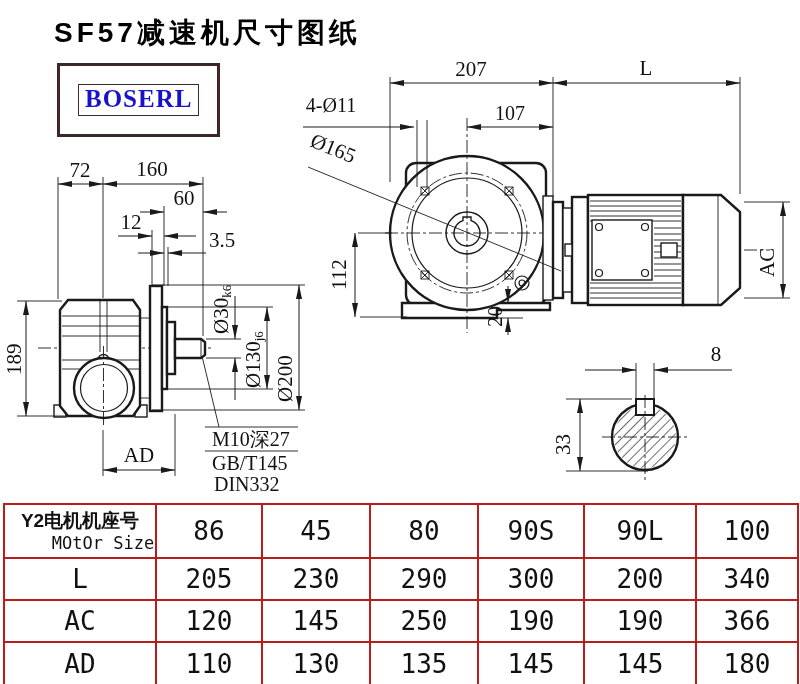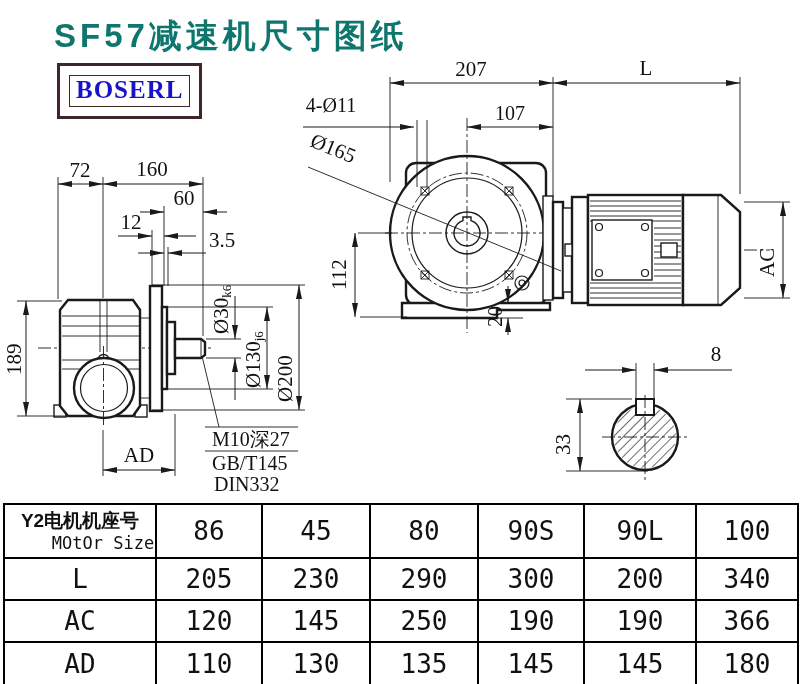--- a/index.html
+++ b/index.html
@@ -1,37 +1,37 @@
 <!DOCTYPE html>
 <html><head>
 <meta charset="utf-8">
 <style>
   html,body{margin:0;padding:0;background:#fff;}
   .sheet{position:relative;width:800px;height:684px;background:#fff;overflow:hidden;
          font-family:"Liberation Sans",sans-serif;}
-  .title{position:absolute;left:54px;top:14px;font-size:33px;font-weight:700;
-         letter-spacing:4px;color:#0f766e;font-family:"Liberation Sans",sans-serif;}
+  .title{position:absolute;left:54px;top:14px;font-size:28px;font-weight:700;
+         letter-spacing:4px;color:#000000;font-family:"Liberation Sans",sans-serif;}
   .logo{position:absolute;left:57px;top:63px;border:3px solid #3f2727;background:#fff;}
-  .logo-inner{border:1px solid #3f2727;margin:9px;padding:0 6px 2px 6px;}
+  .logo-inner{border:1px solid #3f2727;margin:18px;padding:0 6px 2px 6px;}
   .logo-inner span{color:#1812c8;font-size:25px;font-weight:700;
          font-family:"Liberation Serif",serif;letter-spacing:1px;}
   svg{position:absolute;left:0;top:0;}
   .ln{stroke:#1a1a1a;stroke-width:1.2;fill:none;}
   .boldw{stroke:#1a1a1a;stroke-width:2.4;fill:#fff;}
   .thinw{stroke:#1a1a1a;stroke-width:1.4;fill:#fff;}
   .thin{stroke:#1a1a1a;stroke-width:0.9;fill:none;}
   .cl{stroke:#1a1a1a;stroke-width:0.9;fill:none;stroke-dasharray:13 3 3 3;}
   .dim{stroke:#1a1a1a;stroke-width:1;fill:none;}
   text.d{font-family:"Liberation Serif",serif;font-size:21px;fill:#111;}
   text.sm{font-size:20px;}
   tspan.sub{font-size:13px;}
   
   table.dims{position:absolute;left:3px;top:503px;width:794px;height:181px;
     border-collapse:collapse;table-layout:fixed;text-align:center;color:#111;}
-  table.dims td{border:2px solid #000000;font-family:"DejaVu Sans Mono",monospace;
+  table.dims td{border:2px solid #b91c1c;font-family:"DejaVu Sans Mono",monospace;
     font-size:26px;padding:0;}
   td.hd{font-size:19px;}
   .hd1{font-size:19px;line-height:24px;font-family:"Liberation Sans",sans-serif;font-weight:600;}
   .hd2{font-size:17px;line-height:20px;font-family:"DejaVu Sans Mono",monospace;margin-left:46px;}
 </style>
 </head>
 <body>
 
 <div class="sheet">
 

